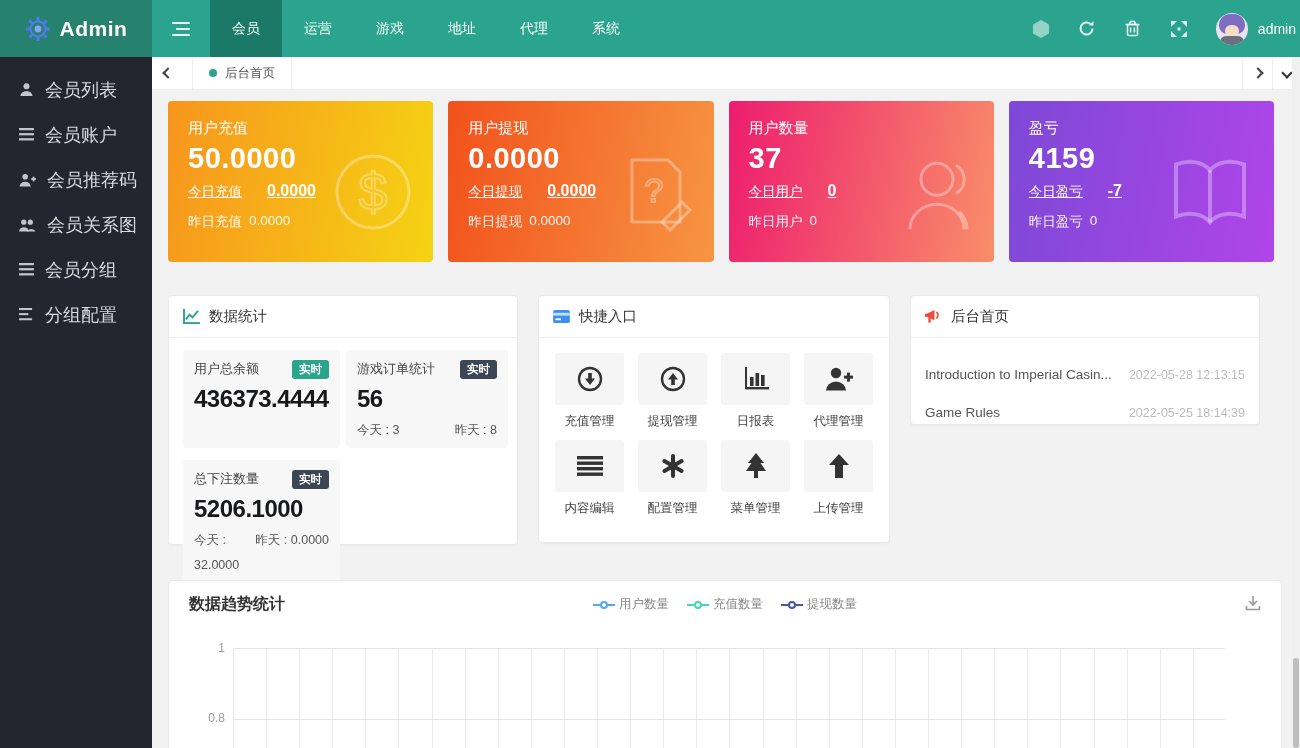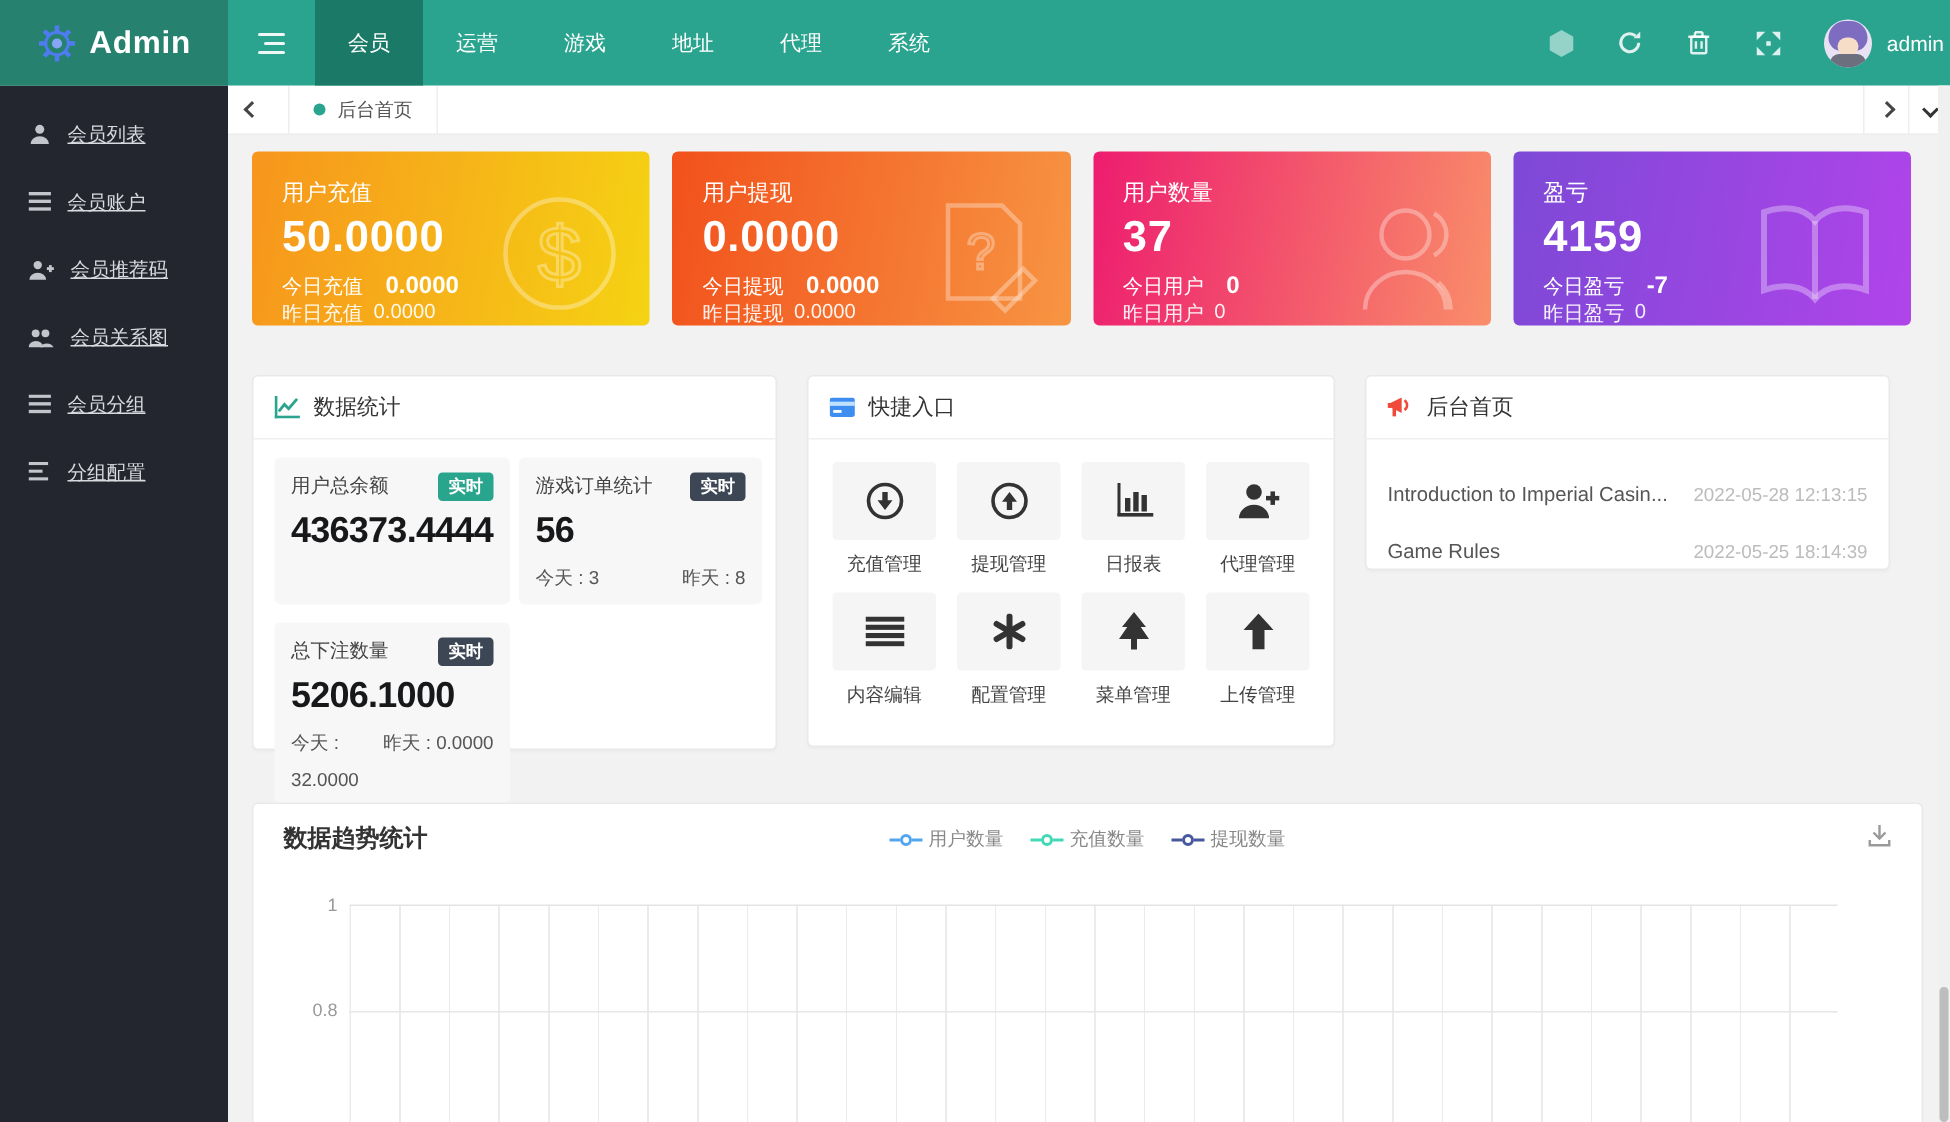--- a/index.html
+++ b/index.html
@@ -22,47 +22,47 @@
   .avatar { width:32px; height:32px; border-radius:50%; overflow:hidden; background:#e9e2f4; position:relative; margin:0 10px 0 14px; flex:none; }
   .avatar .hair { position:absolute; left:3px; top:1px; width:26px; height:20px; border-radius:13px 13px 10px 10px; background:#7e6cc0; }
   .avatar .face { position:absolute; left:9px; top:12px; width:14px; height:12px; border-radius:6px; background:#f6ddc7; }
   .avatar .body { position:absolute; left:4px; top:23px; width:24px; height:10px; border-radius:6px 6px 0 0; background:#6b6f7e; }
   .nav-user { color:#fff; font-size:14px; white-space:nowrap; }
 
   
   .sidebar { position:absolute; top:57px; left:0; bottom:0; width:152px; background:#23262e; z-index:20; padding-top:10px; }
   .side-item { height:45px; display:flex; align-items:center; padding-left:19px; gap:11px; cursor:pointer; }
   .side-item svg { flex:none; }
-  .side-label { color:#d8dadf; font-size:13px;text-decoration:underline; }
+  .side-label { color:#d8dadf; font-size:18px; }
 
   
   .crumbbar { position:absolute; top:57px; left:152px; right:0; height:33px; background:#fff; border-bottom:1px solid #ececec; display:flex; align-items:stretch; z-index:10; }
   .crumb-back { width:32px; display:flex; align-items:center; justify-content:center; cursor:pointer; }
   .crumb-tab { margin-left:8px; padding:0 16px; border-left:1px solid #eee; border-right:1px solid #eee; display:flex; align-items:center; gap:8px; cursor:pointer; }
   .crumb-dot { width:8px; height:8px; border-radius:50%; background:#2aa48e; }
   .crumb-label { font-size:12.5px; color:#555; }
   .crumb-right { margin-left:auto; display:flex; align-items:stretch; }
   .crumb-fwd { width:30px; border-left:1px solid #eee; display:flex; align-items:center; justify-content:center; cursor:pointer; }
   .crumb-drop { width:28px; border-left:1px solid #eee; display:flex; align-items:center; justify-content:center; cursor:pointer; }
   .chev { width:8px; height:8px; border-left:2px solid #444; border-bottom:2px solid #444; display:inline-block; }
   .chev.left  { transform:rotate(45deg); }
   .chev.right { transform:rotate(-135deg); }
   .chev.down  { transform:rotate(-45deg); border-color:#333; }
 
   
   .content { position:absolute; top:90px; left:152px; width:1140px; bottom:-200px; padding:11px 18px 0 16px; }
 
   
   .cards-row { display:flex; gap:15px; }
-  .stat-card { flex:1; height:116px; border-radius:4px; color:#fff; padding:15px 20px; position:relative; overflow:hidden; }
+  .stat-card { flex:1; height:161px; border-radius:4px; color:#fff; padding:15px 20px; position:relative; overflow:hidden; }
   .sc-title { font-size:15px; margin-top:3px; }
   .sc-value { font-size:29px; font-weight:bold; margin-top:4px; letter-spacing:.5px; }
-  .sc-line  { margin-top:7px; font-size:13.5px; display:flex; align-items:baseline; gap:15px; }
+  .sc-line  { margin-top:7px; font-size:13.5px; display:flex; align-items:baseline; gap:25px;text-decoration:underline; }
   .sc-line .v1 { font-weight:bold; font-size:16px; }
-  .sc-line2 { margin-top:0; font-size:13.5px; opacity:.92; display:flex; gap:7px; }
+  .sc-line2 { margin-top:12px; font-size:13.5px; opacity:.92; display:flex; gap:7px; }
   .sc-icon { position:absolute; right:18px; top:50%; transform:translateY(-38%); opacity:.85; }
 
   
   .panels-row { display:flex; gap:20px; margin-top:33px; align-items:flex-start; }
   .panel { background:#fff; border:1px solid #e9e9e9; border-radius:4px; box-shadow:0 1px 2px rgba(0,0,0,.03); }
   .panel-head { height:42px; display:flex; align-items:center; gap:9px; padding:0 14px; border-bottom:1px solid #efefef; }
   .panel-title { font-size:14.5px; color:#333; }
 
   
   .p-stats { width:350px; height:250px; }

